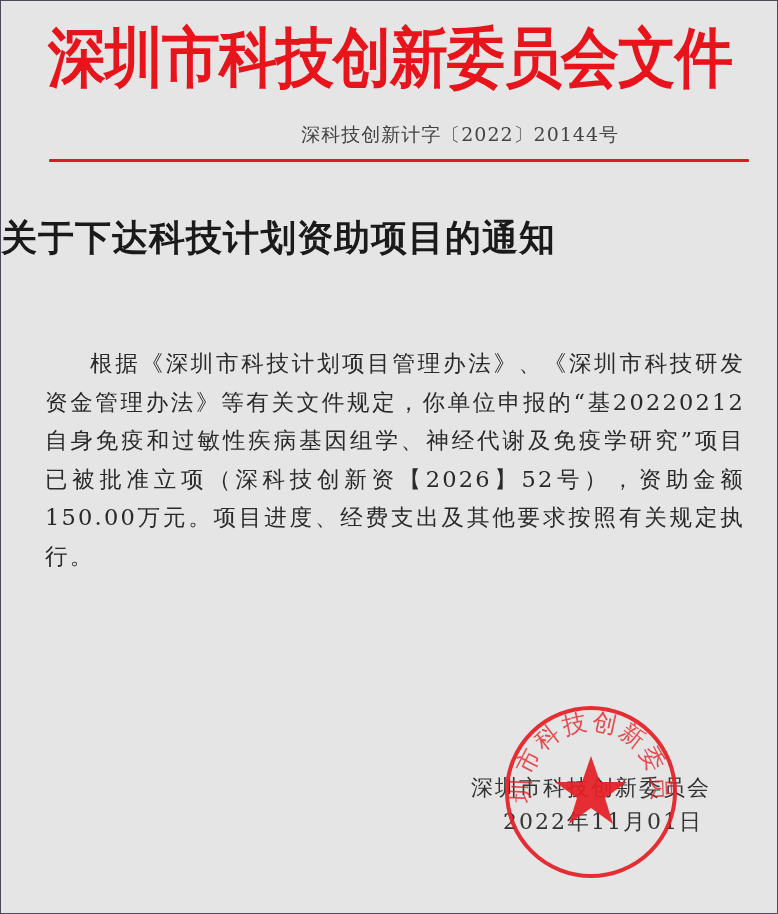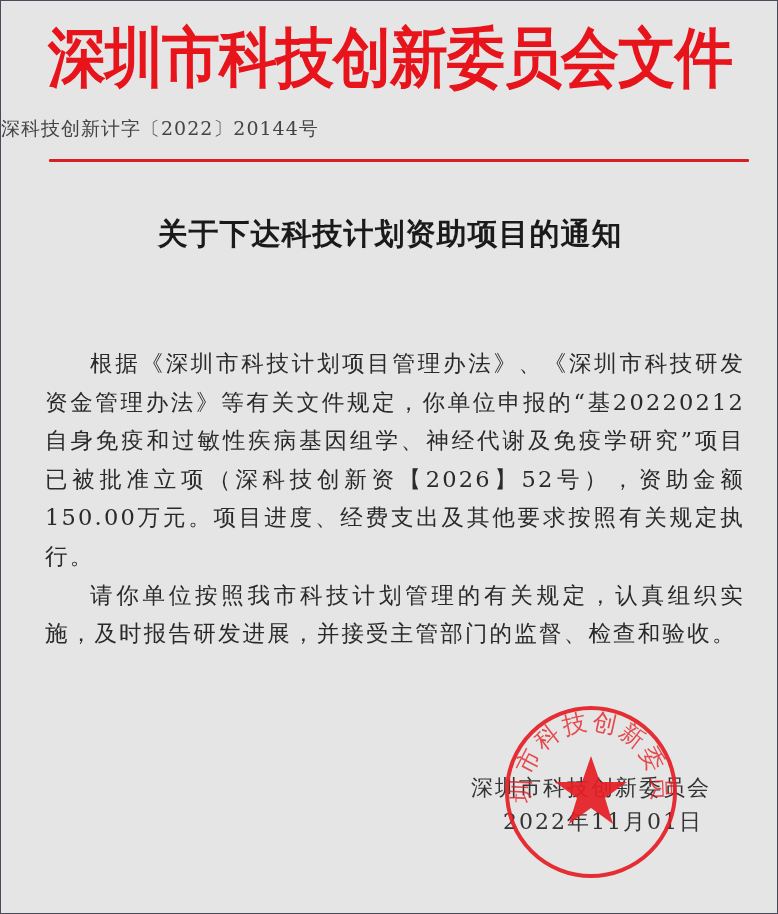--- a/index.html
+++ b/index.html
@@ -8,31 +8,31 @@
       position: absolute; left: 0; top: 0; width: 776px; height: 912px;
       border: 1px solid #4a4a5a; background: #e5e5e5;
     }
     .masthead {
       position: absolute; left: 0; width: 778px; top: 12px; text-align: center;
       font-family: "DejaVu Serif", serif; font-weight: bold; font-size: 58px;
       color: #e8141b; letter-spacing: -1px; line-height: 80px;
       transform: scaleY(1.12); transform-origin: top center;
     }
     .docno {
-      position: absolute; left: 0; width: 618px; top: 115px; text-align: left;
+      position: absolute; left: 0; width: 618px; top: 121px; text-align: right;
       font-family: "DejaVu Serif", serif; font-size: 19px; color: #444;
       letter-spacing: 1px;
     }
     .red-rule {
       position: absolute; left: 48px; top: 158px; width: 700px; height: 3px;
       background: #d61e24; border-radius: 1px;
     }
     .title {
-      position: absolute; left: 0; width: 778px; top: 213px; text-align: center;
-      font-family: "DejaVu Serif", serif; font-weight: bold; font-size: 30px;
+      position: absolute; left: 0; width: 778px; top: 213px; text-align: left;
+      font-family: "DejaVu Serif", serif; font-weight: bold; font-size: 36px;
       color: #1a1a1a; letter-spacing: 1px;
     }
     .body-text {
       position: absolute; left: 44px; width: 700px; top: 343px;
       font-family: "DejaVu Serif", serif; font-size: 22.5px; color: #2a2a2a;
       line-height: 38.6px; letter-spacing: 2.2px;
     }
     .body-text p { margin: 0; text-indent: 2em; text-align: justify; }
     .signature {
       position: absolute; left: 470px; top: 772px; width: 260px;
@@ -53,21 +53,20 @@
   <div class="masthead">深圳市科技创新委员会文件</div>
 
   <div class="docno">深科技创新计字〔2022〕20144号</div>
 
   <div class="red-rule"></div>
 
   <div class="title">关于下达科技计划资助项目的通知</div>
 
   <div class="body-text">
     <p>根据《深圳市科技计划项目管理办法》、《深圳市科技研发资金管理办法》等有关文件规定，你单位申报的“基20220212自身免疫和过敏性疾病基因组学、神经代谢及免疫学研究”项目已被批准立项（深科技创新资【2026】52号），资助金额150.00万元。项目进度、经费支出及其他要求按照有关规定执行。</p>
-    <p>请你单位按照我市科技计划管理的有关规定，认真组织实施，及时报告研发进展，并接受主管部门的监督、检查和验收。</p>
   </div>
 
   <div class="signature">
     <div>深圳市科技创新委员会</div>
     <div class="date">2022年11月01日</div>
   </div>
 
   <svg class="seal" viewBox="0 0 176 176">
     <defs>
       <path id="sealArc" d="M 30 110 A 62 62 0 1 1 146 110" fill="none"></path>

